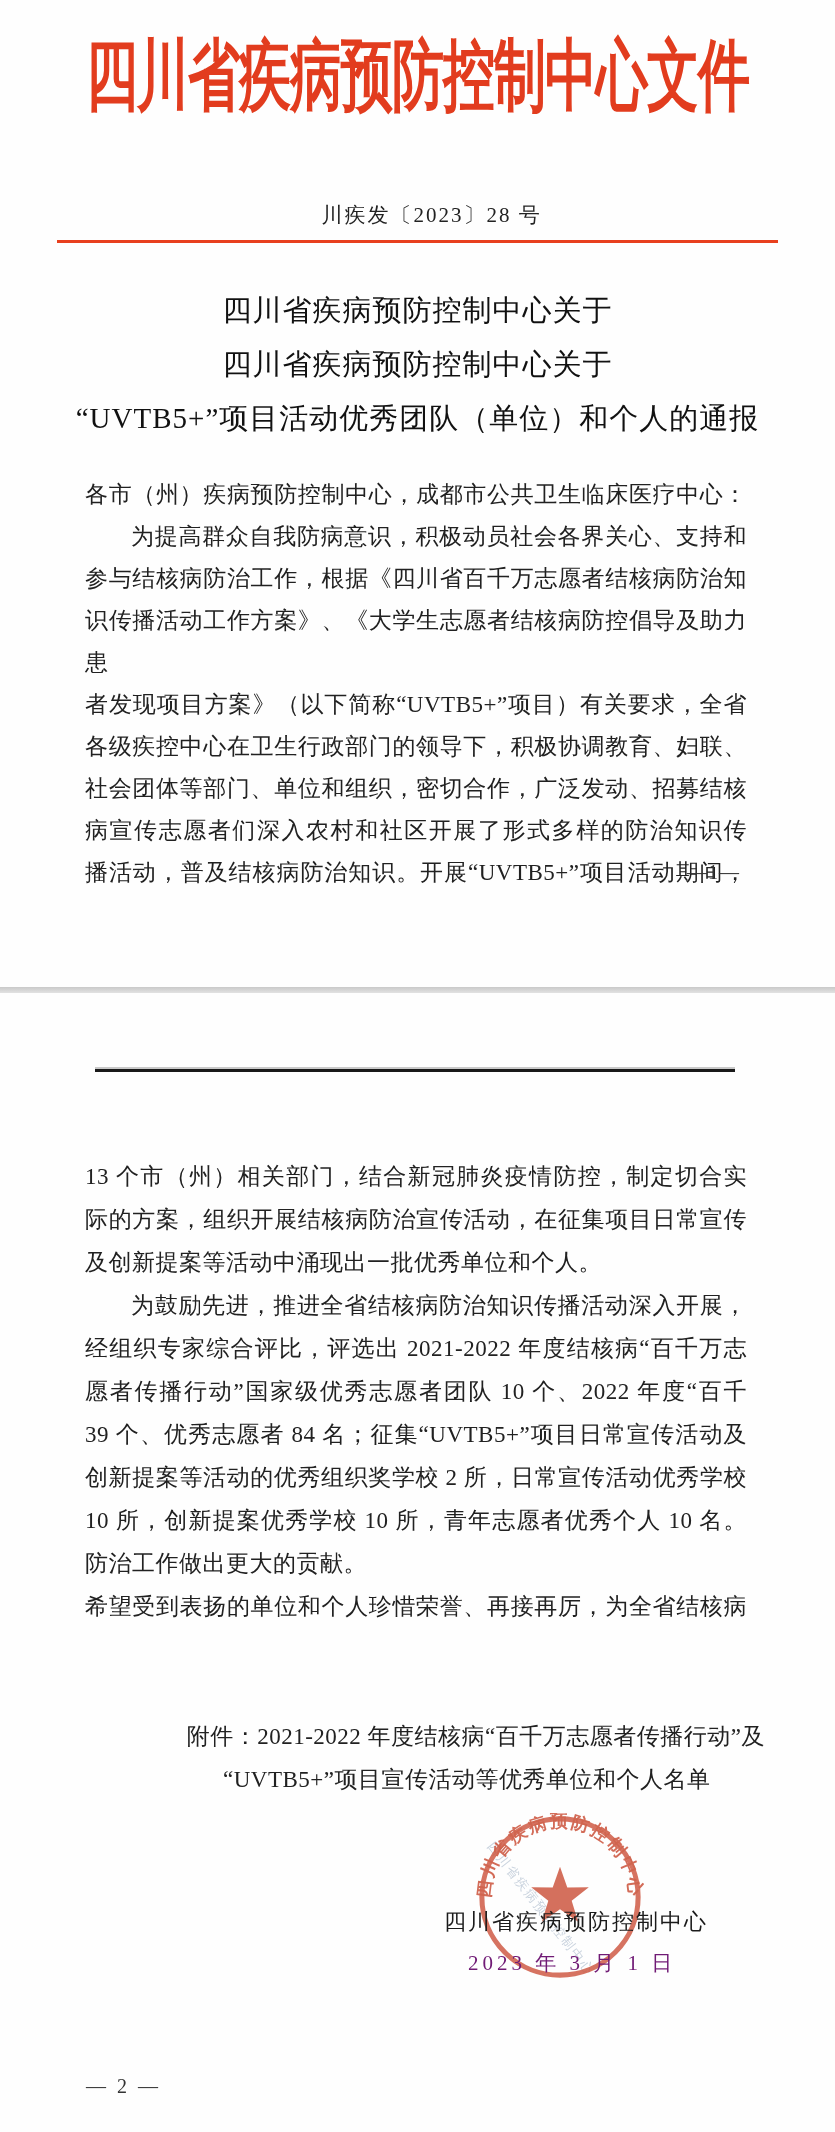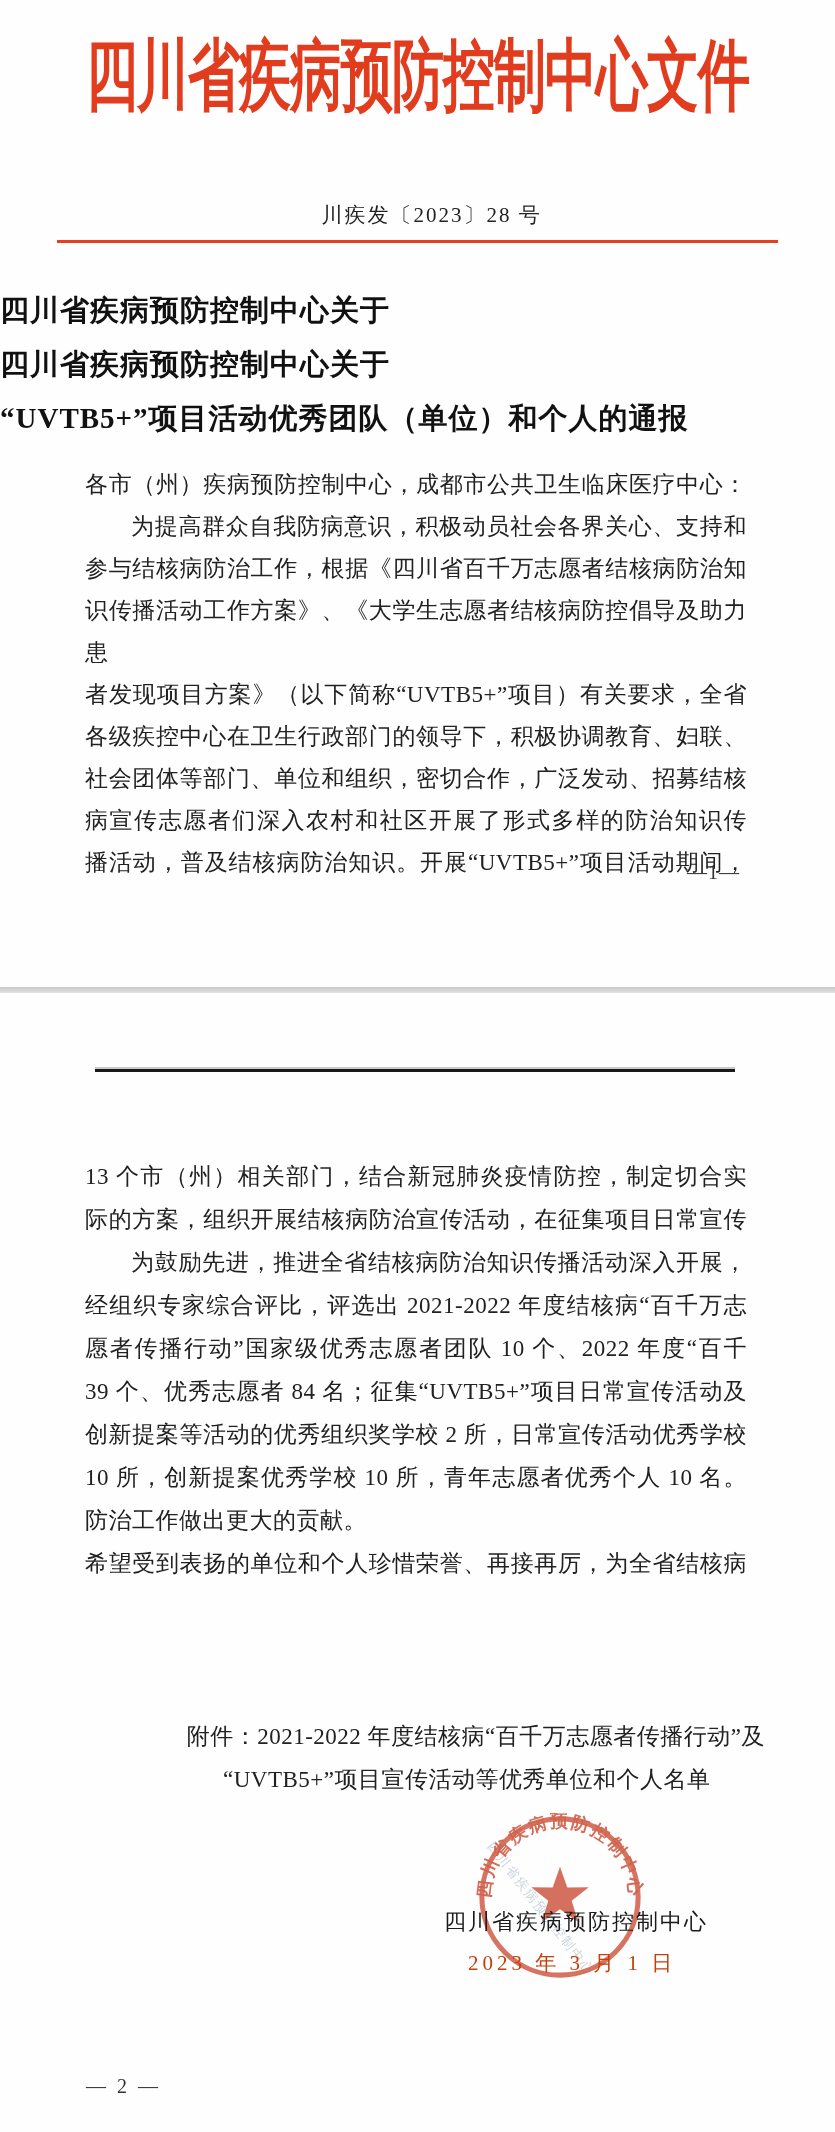--- a/index.html
+++ b/index.html
@@ -29,28 +29,28 @@
   .doc-number{
     position:absolute;top:201px;left:0;right:0;
     text-align:center;font-size:21px;letter-spacing:2px;color:#222;margin-left:28px;
   }
   .red-line{
     position:absolute;top:240px;left:57px;right:57px;height:3px;
     background:#e8401e;
   }
   .doc-title{
     position:absolute;top:283px;left:0;right:0;
-    text-align:left;font-size:29px;font-weight:bold;line-height:54px;color:#111;
+    text-align:center;font-size:29px;font-weight:normal;line-height:54px;color:#111;
     letter-spacing:1px;
   }
   .body-block{
     position:absolute;left:85px;width:662px;
     font-size:23px;line-height:42px;color:#212121;
   }
-  .body1{top:464px;}
+  .body1{top:474px;}
   .line{
     text-align:justify;
     text-align-last:justify;
     letter-spacing:0.5px;
   }
   .line.indent{text-indent:2em;}
   .line.short{text-align-last:left;}
   .page-num{font-size:20px;color:#333;letter-spacing:1px;}
   .page-num-1{position:absolute;top:861px;right:95px;}
 
@@ -73,21 +73,21 @@
     font-size:13px;color:#9fb0c4;opacity:0.55;
     transform:rotate(52deg);transform-origin:left top;
     white-space:nowrap;letter-spacing:2px;
   }
   .signature{
     position:absolute;top:914px;left:444px;
     font-size:22px;letter-spacing:2px;color:#1b1b1b;white-space:nowrap;
   }
   .sign-date{
     position:absolute;top:956px;left:468px;
-    font-size:21px;letter-spacing:4px;color:#c2410c;white-space:nowrap;
+    font-size:21px;letter-spacing:4px;color:#701a75;white-space:nowrap;
   }
   .page-num-2{position:absolute;top:1082px;left:86px;letter-spacing:3px;}
 </style>
 </head>
 <body>
 
 <div class="page page1">
 
   <div class="doc-header">四川省疾病预防控制中心文件</div>
 
@@ -118,20 +118,21 @@
 
 <div class="separator"></div>
 
 <div class="page page2">
 
   <div class="black-line"></div>
 
   <div class="body-block body2">
     <div class="line">13 个市（州）相关部门，结合新冠肺炎疫情防控，制定切合实</div>
     <div class="line">际的方案，组织开展结核病防治宣传活动，在征集项目日常宣传</div>
+    <div class="line short">及创新提案等活动中涌现出一批优秀单位和个人。</div>
     <div class="line indent">为鼓励先进，推进全省结核病防治知识传播活动深入开展，</div>
     <div class="line">经组织专家综合评比，评选出 2021-2022 年度结核病“百千万志</div>
     <div class="line">愿者传播行动”国家级优秀志愿者团队 10 个、2022 年度“百千</div>
     <div class="line">39 个、优秀志愿者 84 名；征集“UVTB5+”项目日常宣传活动及</div>
     <div class="line">创新提案等活动的优秀组织奖学校 2 所，日常宣传活动优秀学校</div>
     <div class="line">10 所，创新提案优秀学校 10 所，青年志愿者优秀个人 10 名。</div>
     <div class="line short">防治工作做出更大的贡献。</div>
     <div class="line">希望受到表扬的单位和个人珍惜荣誉、再接再厉，为全省结核病</div>
   </div>
 

